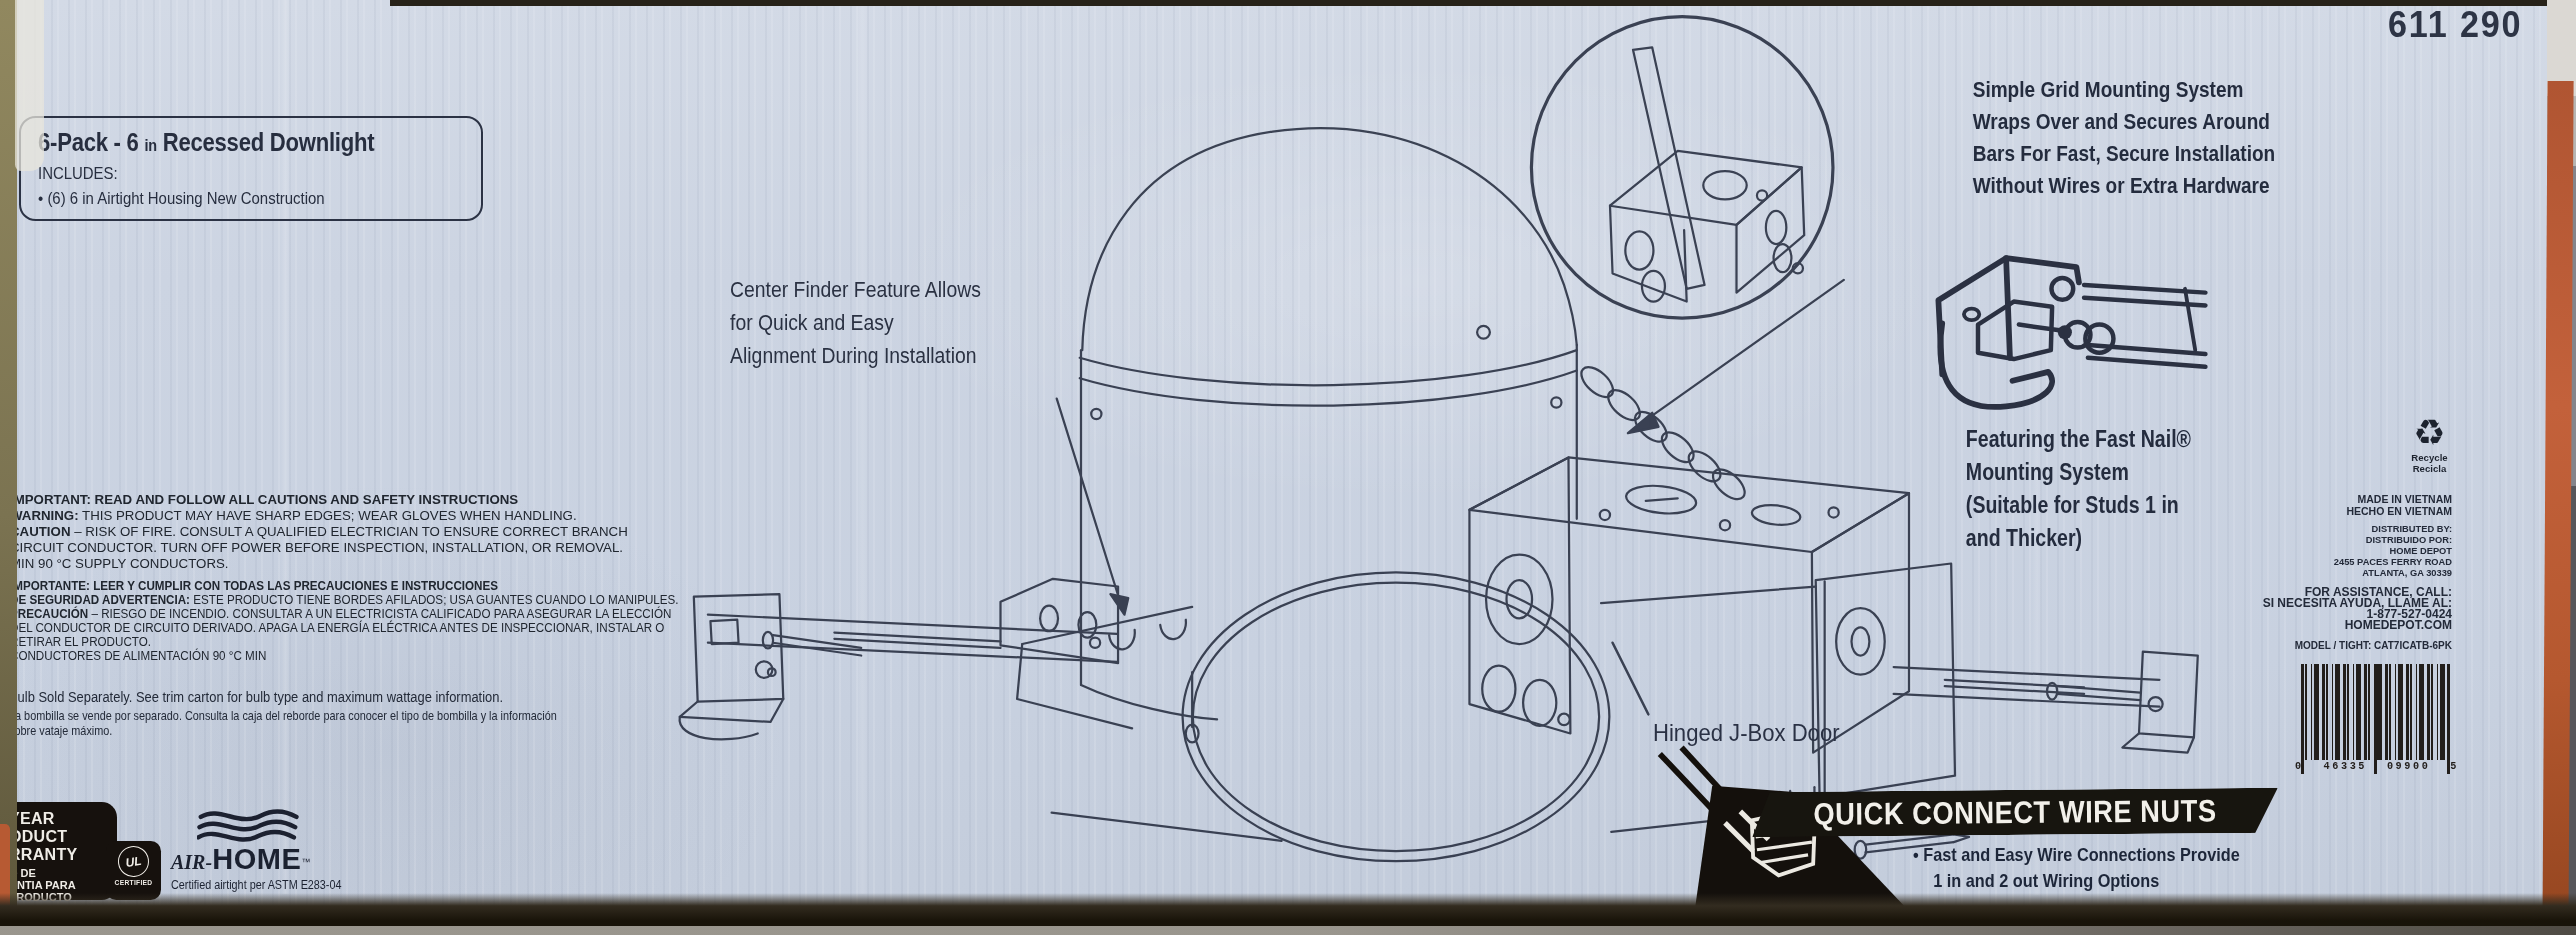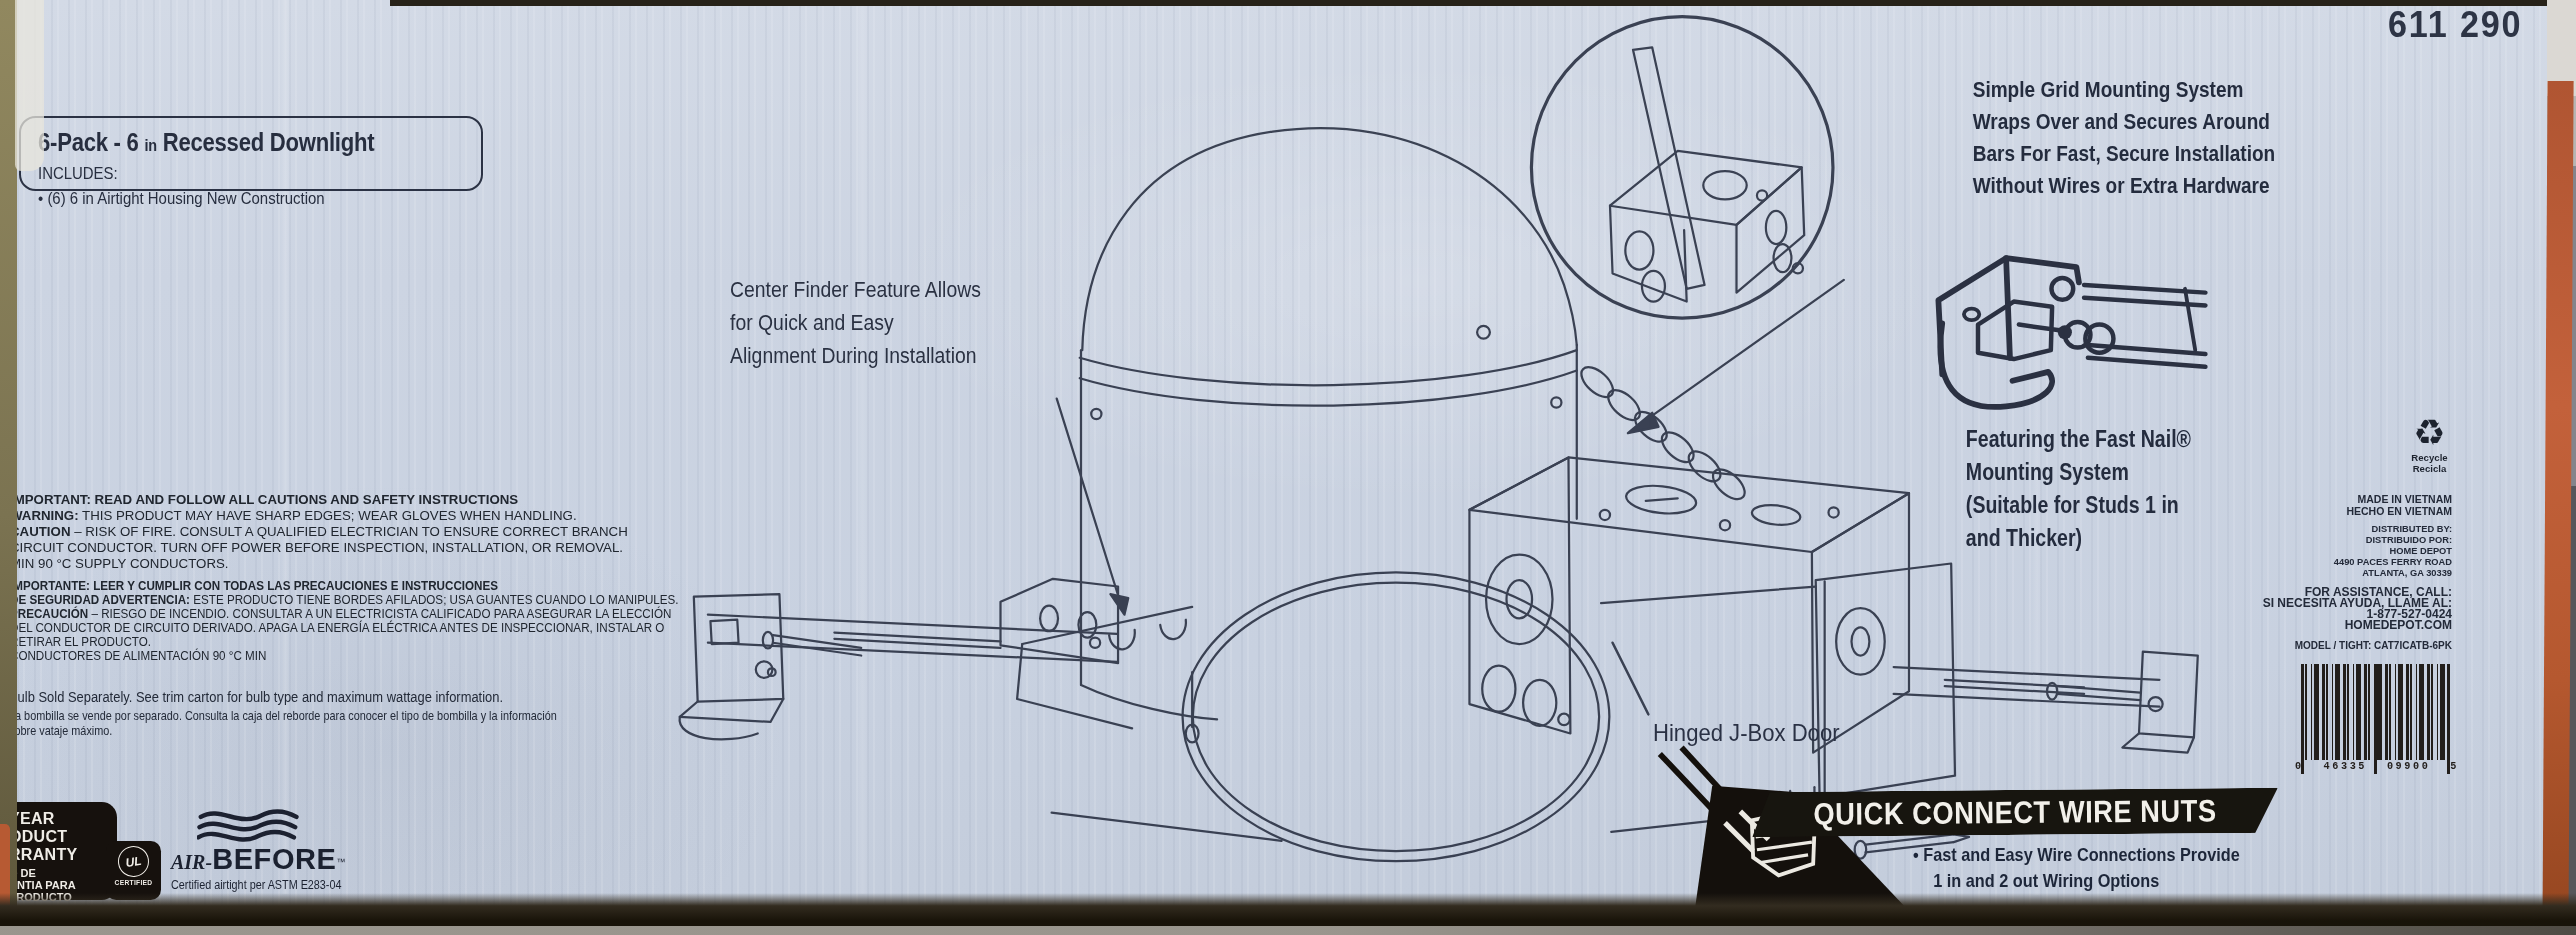--- a/index.html
+++ b/index.html
@@ -27,21 +27,21 @@
     background:linear-gradient(180deg,#b05532,#c3613b 38%,#b5582f 70%,#93451f);transform:skewX(-.35deg);}
   #orange-left{position:absolute;left:0;top:824px;width:10.2px;height:103px;
     background:#b75a33;border-radius:0 5.1px 5.1px 0;}
   #edge-bottom{position:absolute;left:0;top:893px;width:2576px;height:43px;
     background:linear-gradient(180deg,rgba(44,37,27,0) 0,#332c20 12.8px,#181309 28px);}
   #floor{position:absolute;left:0;top:926px;width:2576px;height:9.6px;
     background:linear-gradient(90deg,#a8a49c 0 52%,#8a8680 72%,#55514b);opacity:.9;}
   
   .cond{transform-origin:0 0;}
   
-  #title-box{position:absolute;left:19px;top:116px;width:464px;height:75px;
+  #title-box{position:absolute;left:19px;top:116px;width:464px;height:105px;
     border:2.2px solid #2b3244;border-radius:16.6px;padding:9px 0 0 16.6px;color:#272e3f;box-sizing:border-box;}
   #title-line{font-size:26px;font-weight:700;letter-spacing:-0.3px;transform:scaleX(.85);white-space:nowrap;}
   #title-line .unit{font-size:17px;}
   #includes-label{font-size:16.6px;margin-top:5.8px;transform:scaleX(.9);}
   #includes-item{font-size:16.6px;margin-top:5.1px;transform:scaleX(.9);white-space:nowrap;}
   
   #sku{position:absolute;left:2388px;top:3.8px;font-size:36px;font-weight:700;
     letter-spacing:1.9px;color:#2d3445;transform:scaleX(.95);transform-origin:0 0;}
   
   .feature{position:absolute;white-space:nowrap;color:#242c3e;}
@@ -319,21 +319,21 @@
       </div>
   </div>
   <div id="made-in" class="rcol">
       <div>MADE IN VIETNAM</div>
       <div>HECHO EN VIETNAM</div>
     </div>
   <div id="distrib" class="rcol">
       <div>DISTRIBUTED BY:</div>
       <div>DISTRIBUIDO POR:</div>
       <div>HOME DEPOT</div>
-      <div>4490 PACES FERRY ROAD</div>
+      <div>2455 PACES FERRY ROAD</div>
       <div>ATLANTA, GA 30339</div>
     </div>
   <div id="assist" class="rcol">
       <div>FOR ASSISTANCE, CALL:</div>
       <div>SI NECESITA AYUDA, LLAME AL:</div>
       <div>1-877-527-0424</div>
       <div>HOMEDEPOT.COM</div>
     </div>
   <div id="model" class="rcol">MODEL / TIGHT: CAT7ICATB-6PK</div>
   <div id="barcode">
@@ -367,21 +367,21 @@
   </div>
   <div id="airtight">
     <svg class="waves" width="102" height="37" viewBox="0 0 160 58">
       <g stroke="#1c2130" stroke-width="7" fill="none" stroke-linecap="round">
         <path d="M6,14 C36,-4 66,30 100,12 C122,1 142,6 156,14"></path>
         <path d="M4,30 C34,12 64,46 98,28 C120,17 140,22 154,30"></path>
         <path d="M2,46 C32,28 62,62 96,44 C118,33 138,38 152,46"></path>
       </g>
     </svg>
     <div class="name">
-      <span class="a1">AIR-</span><span class="a2">BEFORE</span><span class="tm">™</span>
+      <span class="a1">AIR-</span><span class="a2">HOME</span><span class="tm">™</span>
     </div>
     <div class="cert">Certified airtight per ASTM E283-04</div>
   </div>
 
   <div id="qc-banner">
     <span>QUICK CONNECT WIRE NUTS</span>
   </div>
   <div id="qc-bullets">
       <div>•  Fast and Easy Wire Connections Provide</div>
       <div>1 in and 2 out Wiring Options</div>

